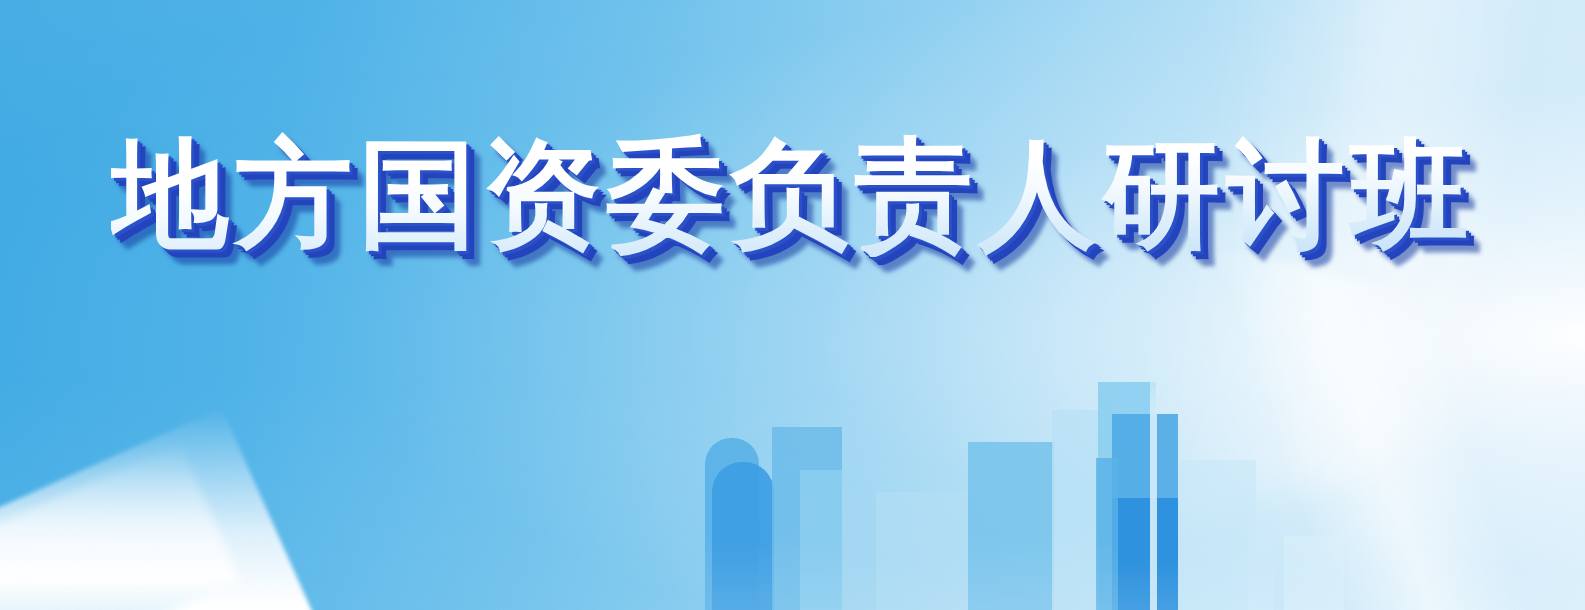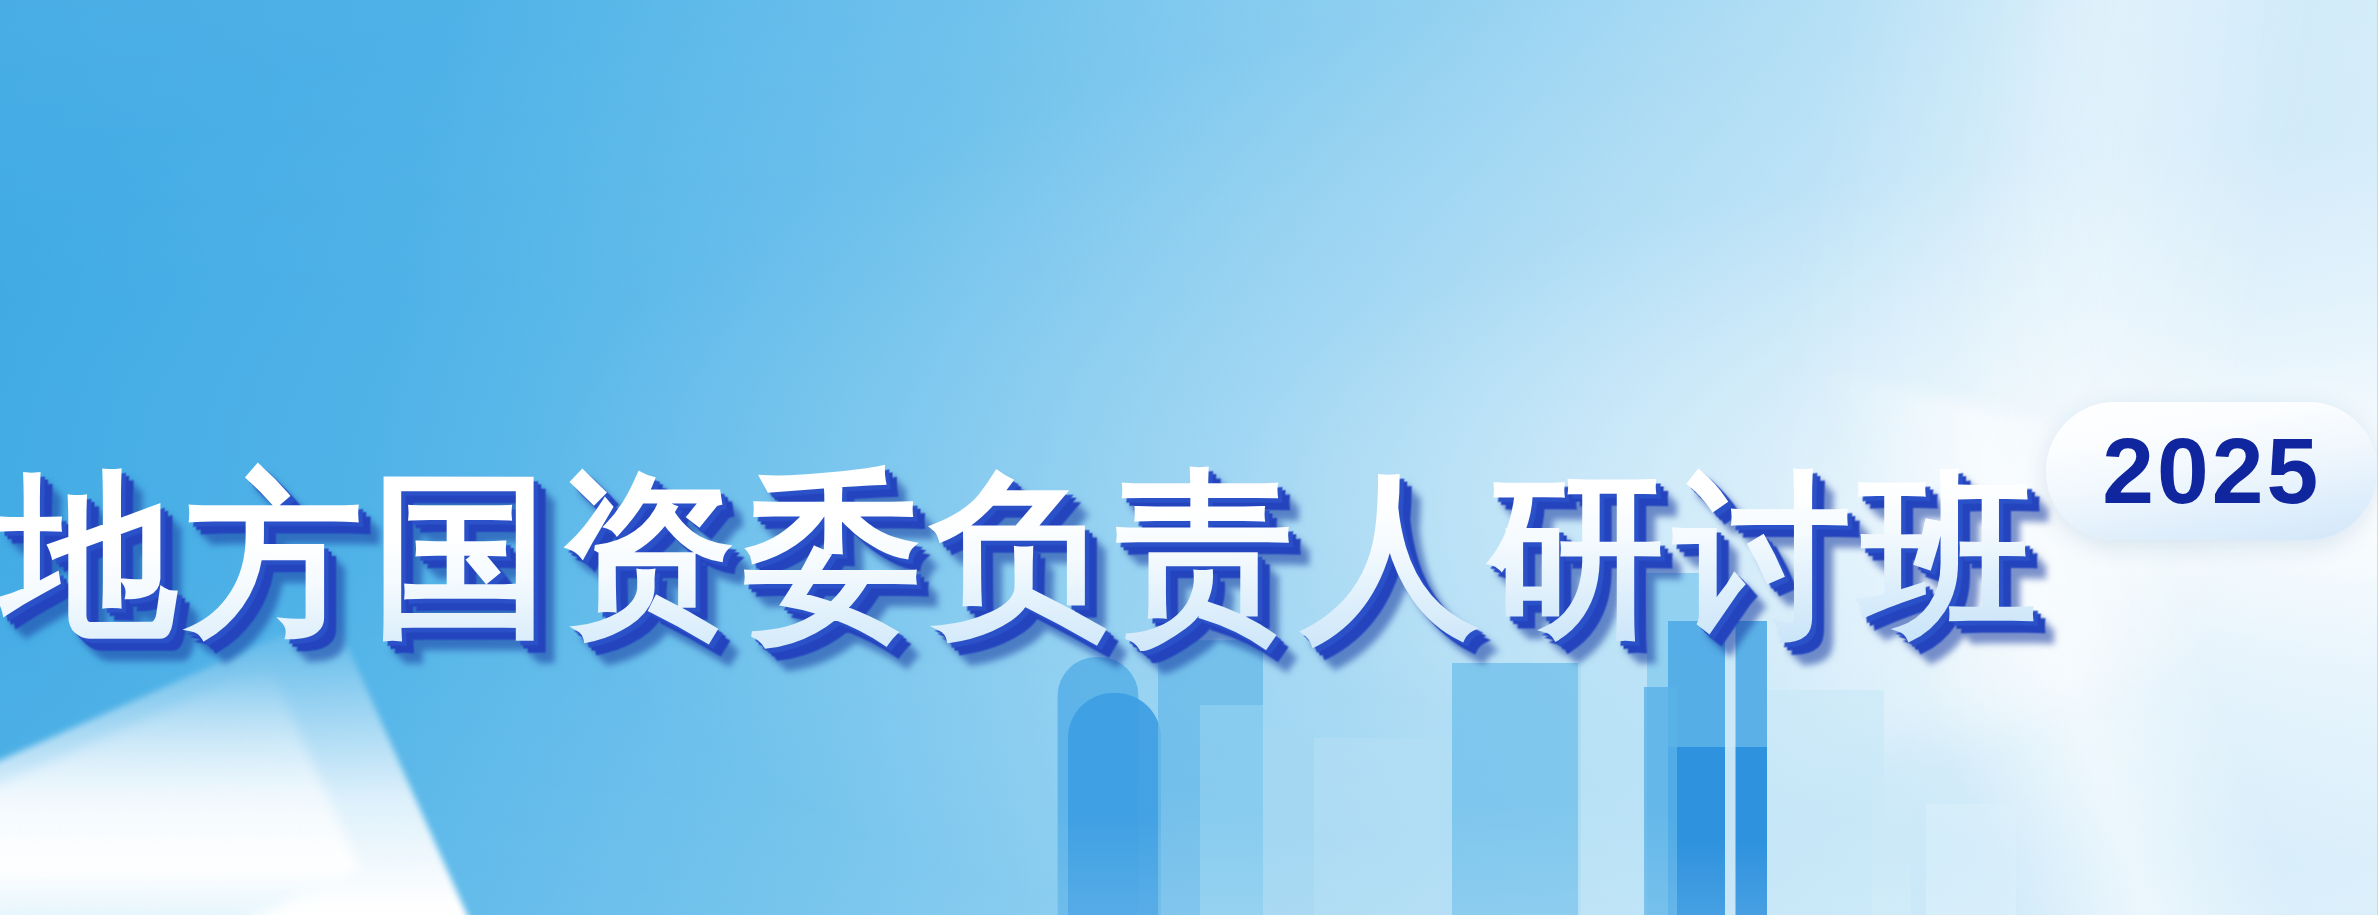--- a/index.html
+++ b/index.html
@@ -107,21 +107,21 @@
       rgba(140,210,245,0.55) 35%,
       rgba(255,255,255,0.90) 58%,
       rgba(255,255,255,0.00) 100%);
     transform:rotate(-24deg);
     filter:blur(4px);
   }
 
   
   .content{
     position:absolute; inset:0;
-    display:flex; 
+    display:flex; flex-direction:column;
     align-items:center; justify-content:flex-start;
   }
 
   .title{
     margin-top:132px;
     font-size:118px;
     line-height:1.06;
     font-weight:bold;
     letter-spacing:6px;
     white-space:nowrap;
@@ -197,18 +197,15 @@
 
   <div class="swoosh-wrap">
     <div class="swoosh-a"></div>
     <div class="swoosh-b"></div>
 
   </div>
 
   <div class="content">
     <div class="title">地方国资委负责人研讨班</div>
 
-    <div class="badge">
-      <span class="badge-text">2025</span>
-    </div>
   </div>
 
 </div>
 
 </body></html>

